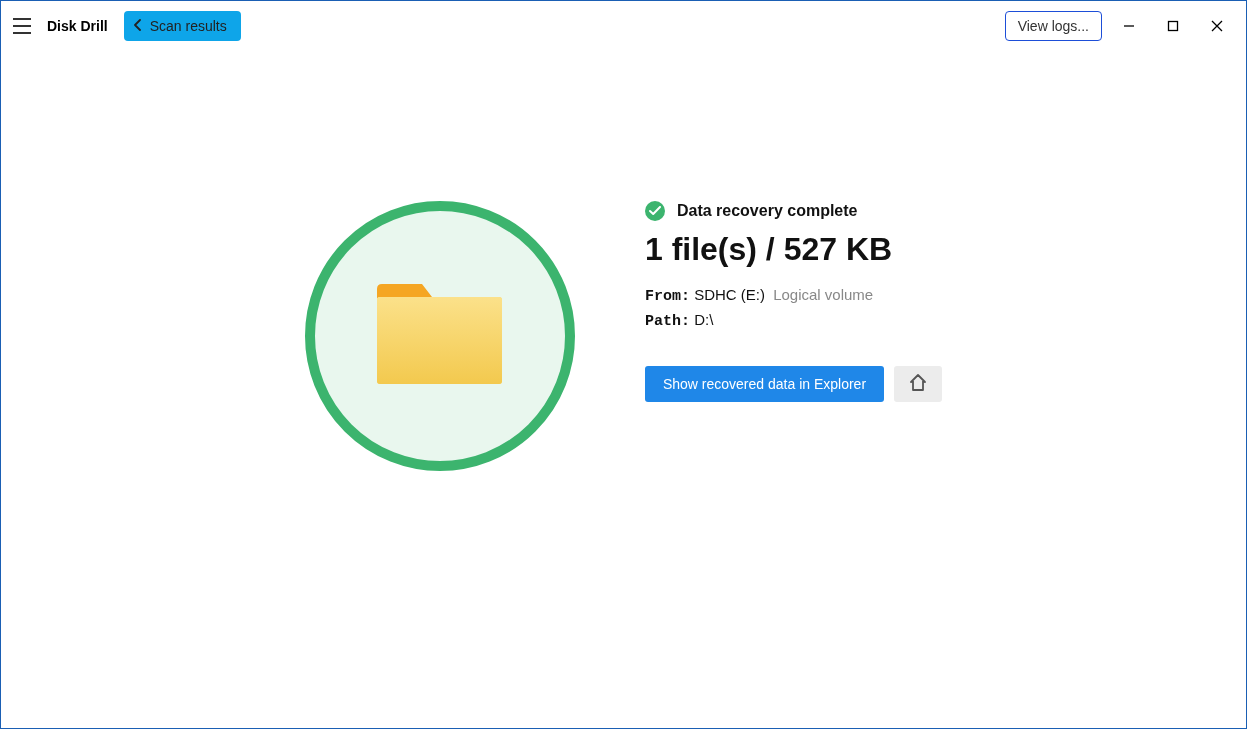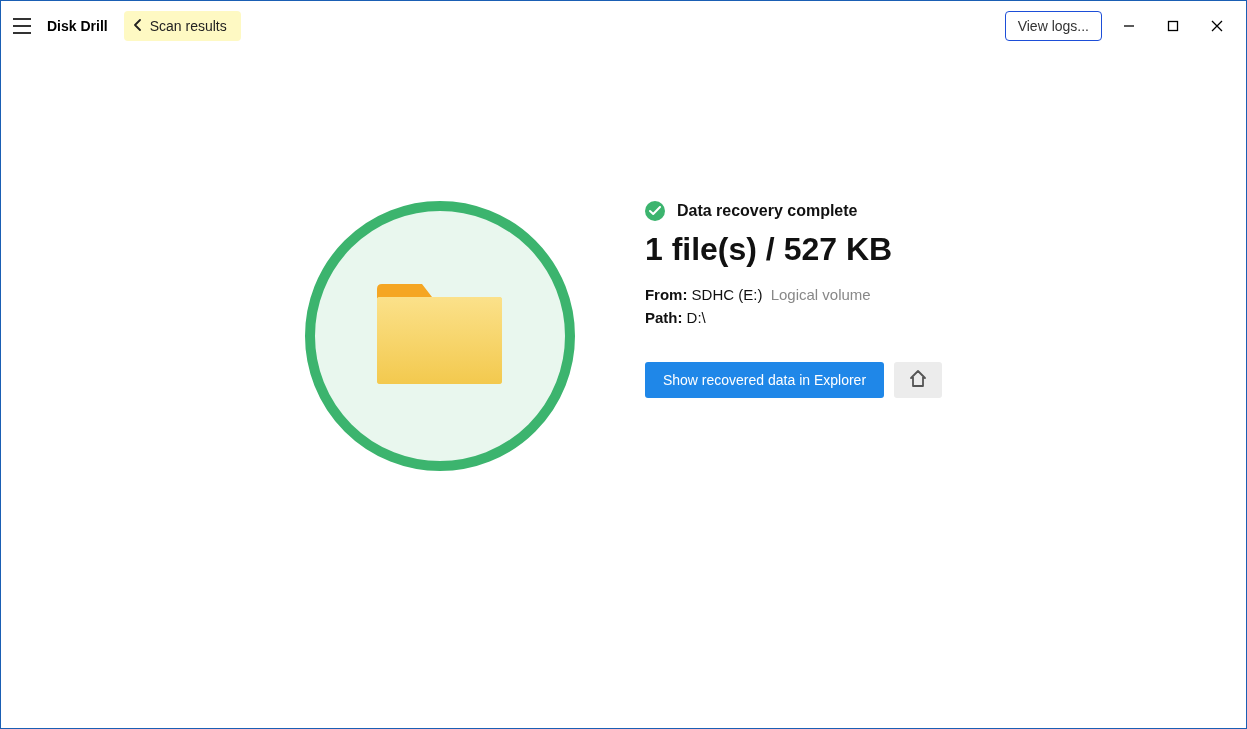--- a/index.html
+++ b/index.html
@@ -39,21 +39,21 @@
   }
   .app-title {
     font-weight: 600;
     font-size: 14px;
     color: #000;
     margin-right: 16px;
   }
   .scan-results-btn {
     display: flex;
     align-items: center;
-    background: #fef9c3;
+    background: #0ea5e9;
     border: none;
     border-radius: 4px;
     padding: 7px 14px 7px 10px;
     font-size: 14px;
     color: #222;
     cursor: pointer;
     gap: 8px;
   }
   .scan-results-btn svg { width: 8px; height: 12px; }
   .spacer { flex: 1; }
@@ -144,21 +144,21 @@
     font-size: 32px;
     font-weight: 700;
     color: #111;
     margin-bottom: 18px;
   }
   .meta-row {
     font-size: 15px;
     color: #111;
     margin-bottom: 6px;
   }
-  .meta-row .label { font-weight: 600; }
+  .meta-row .label { font-weight: 600; font-family: Liberation Mono, monospace; }
   .meta-row .value { font-weight: 400; }
   .meta-row .muted { color: #888; margin-left: 4px; }
 
   .actions {
     display: flex;
     gap: 10px;
     margin-top: 30px;
   }
   .primary-btn {
     background: #1f87e8;

